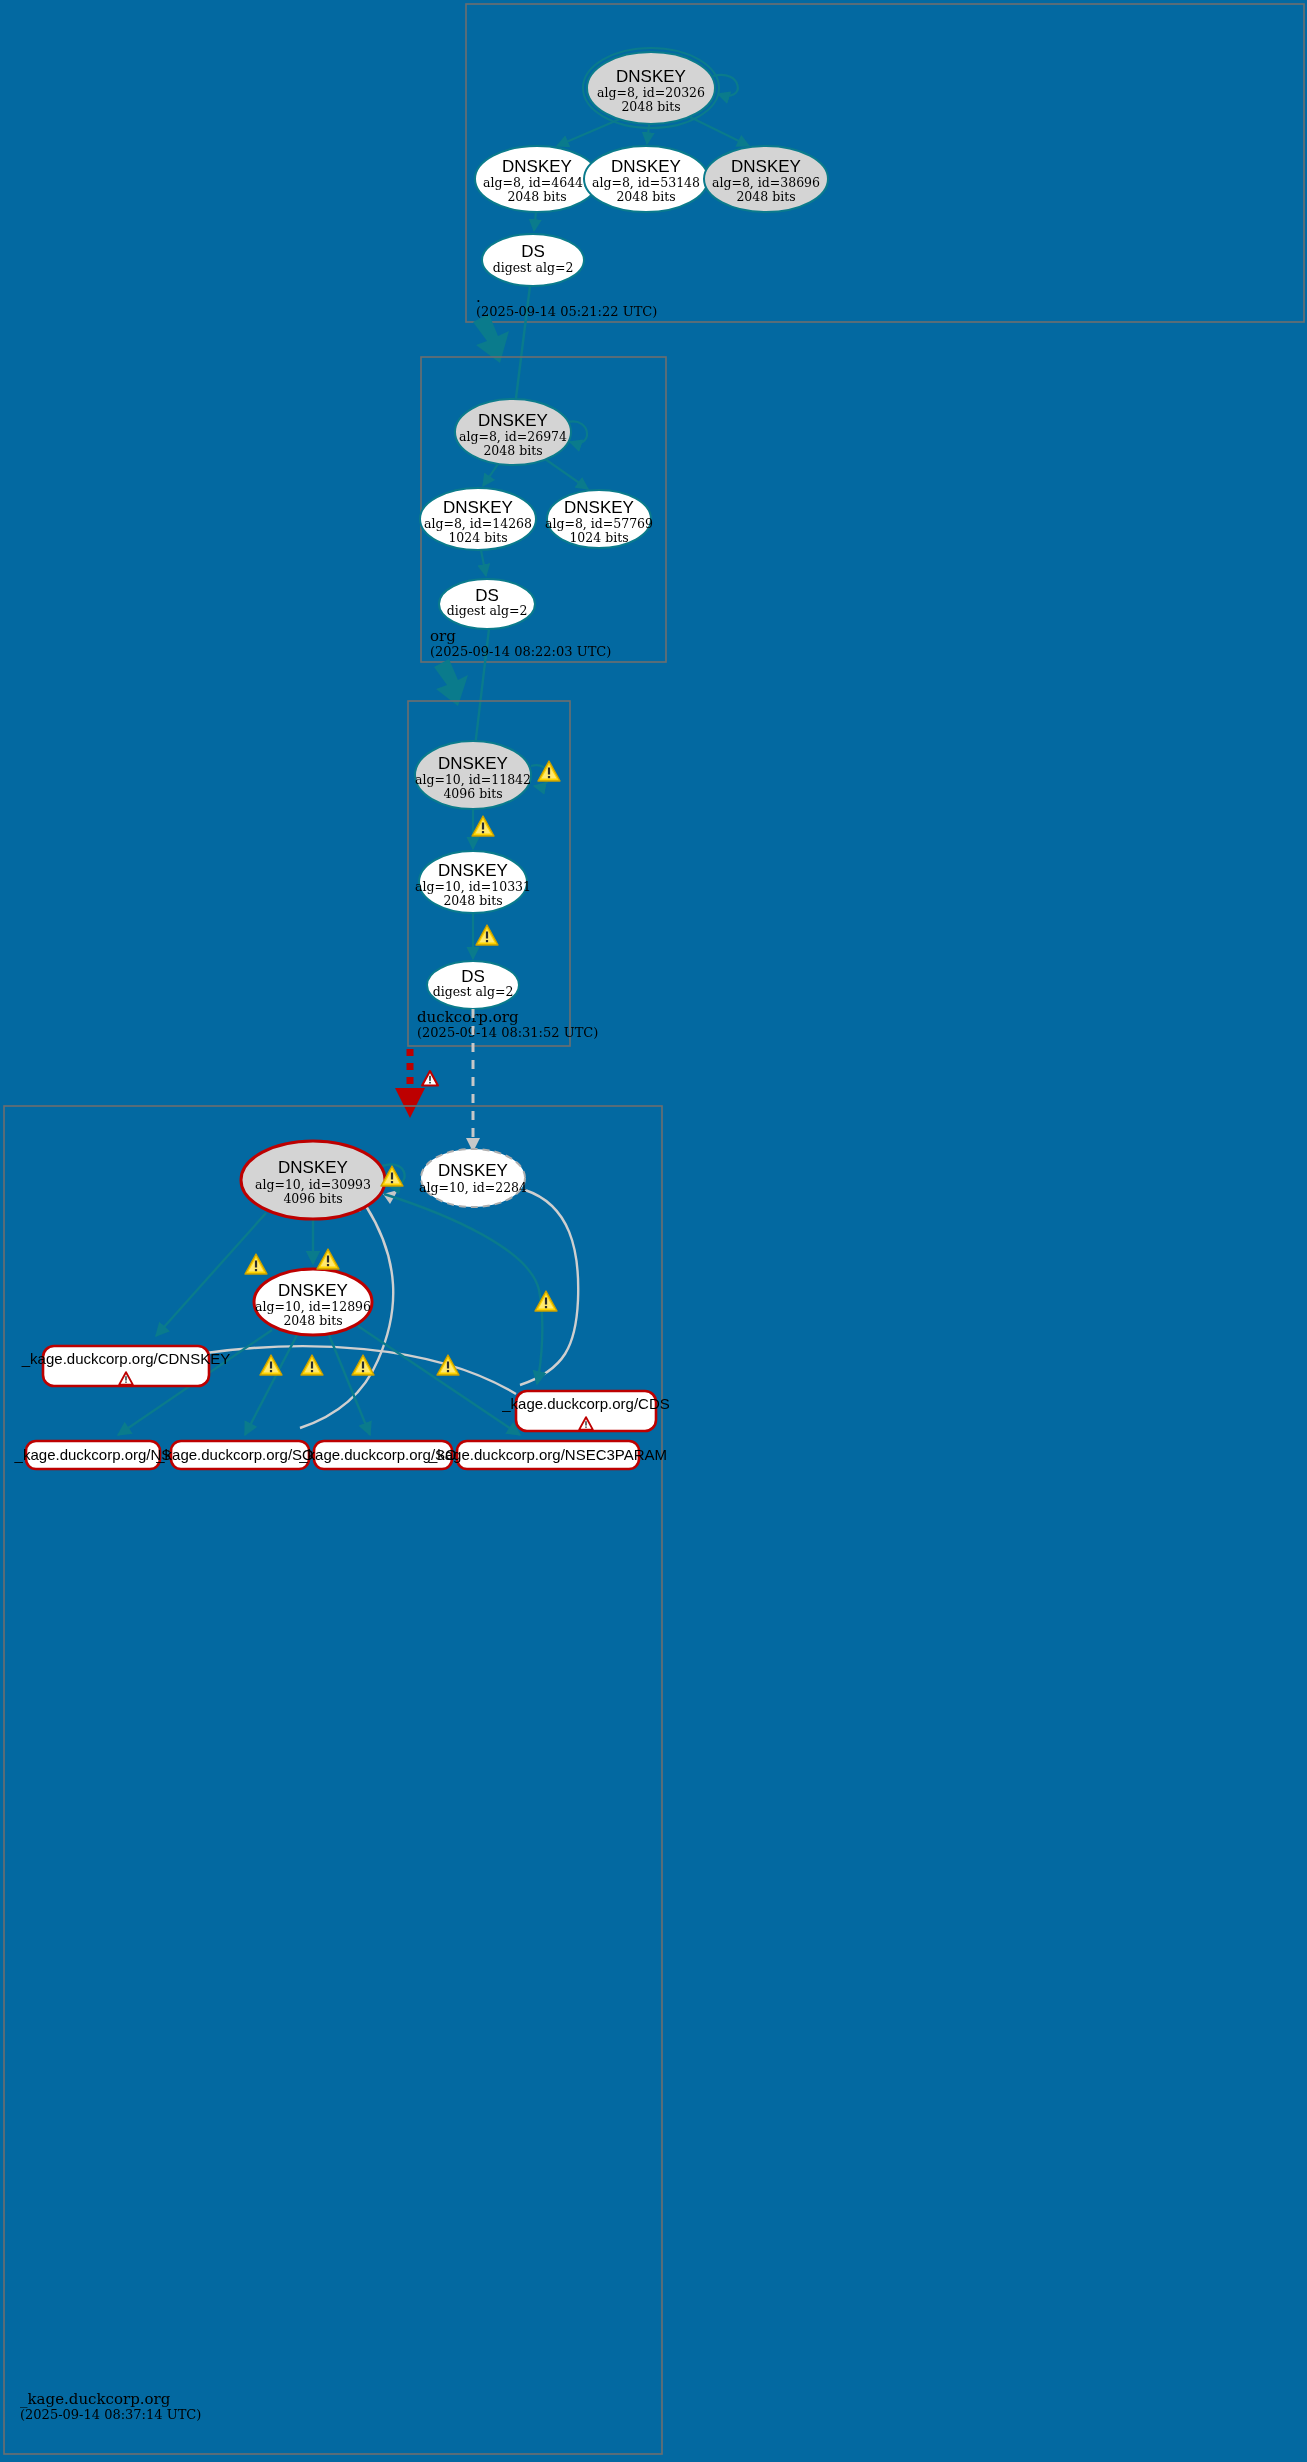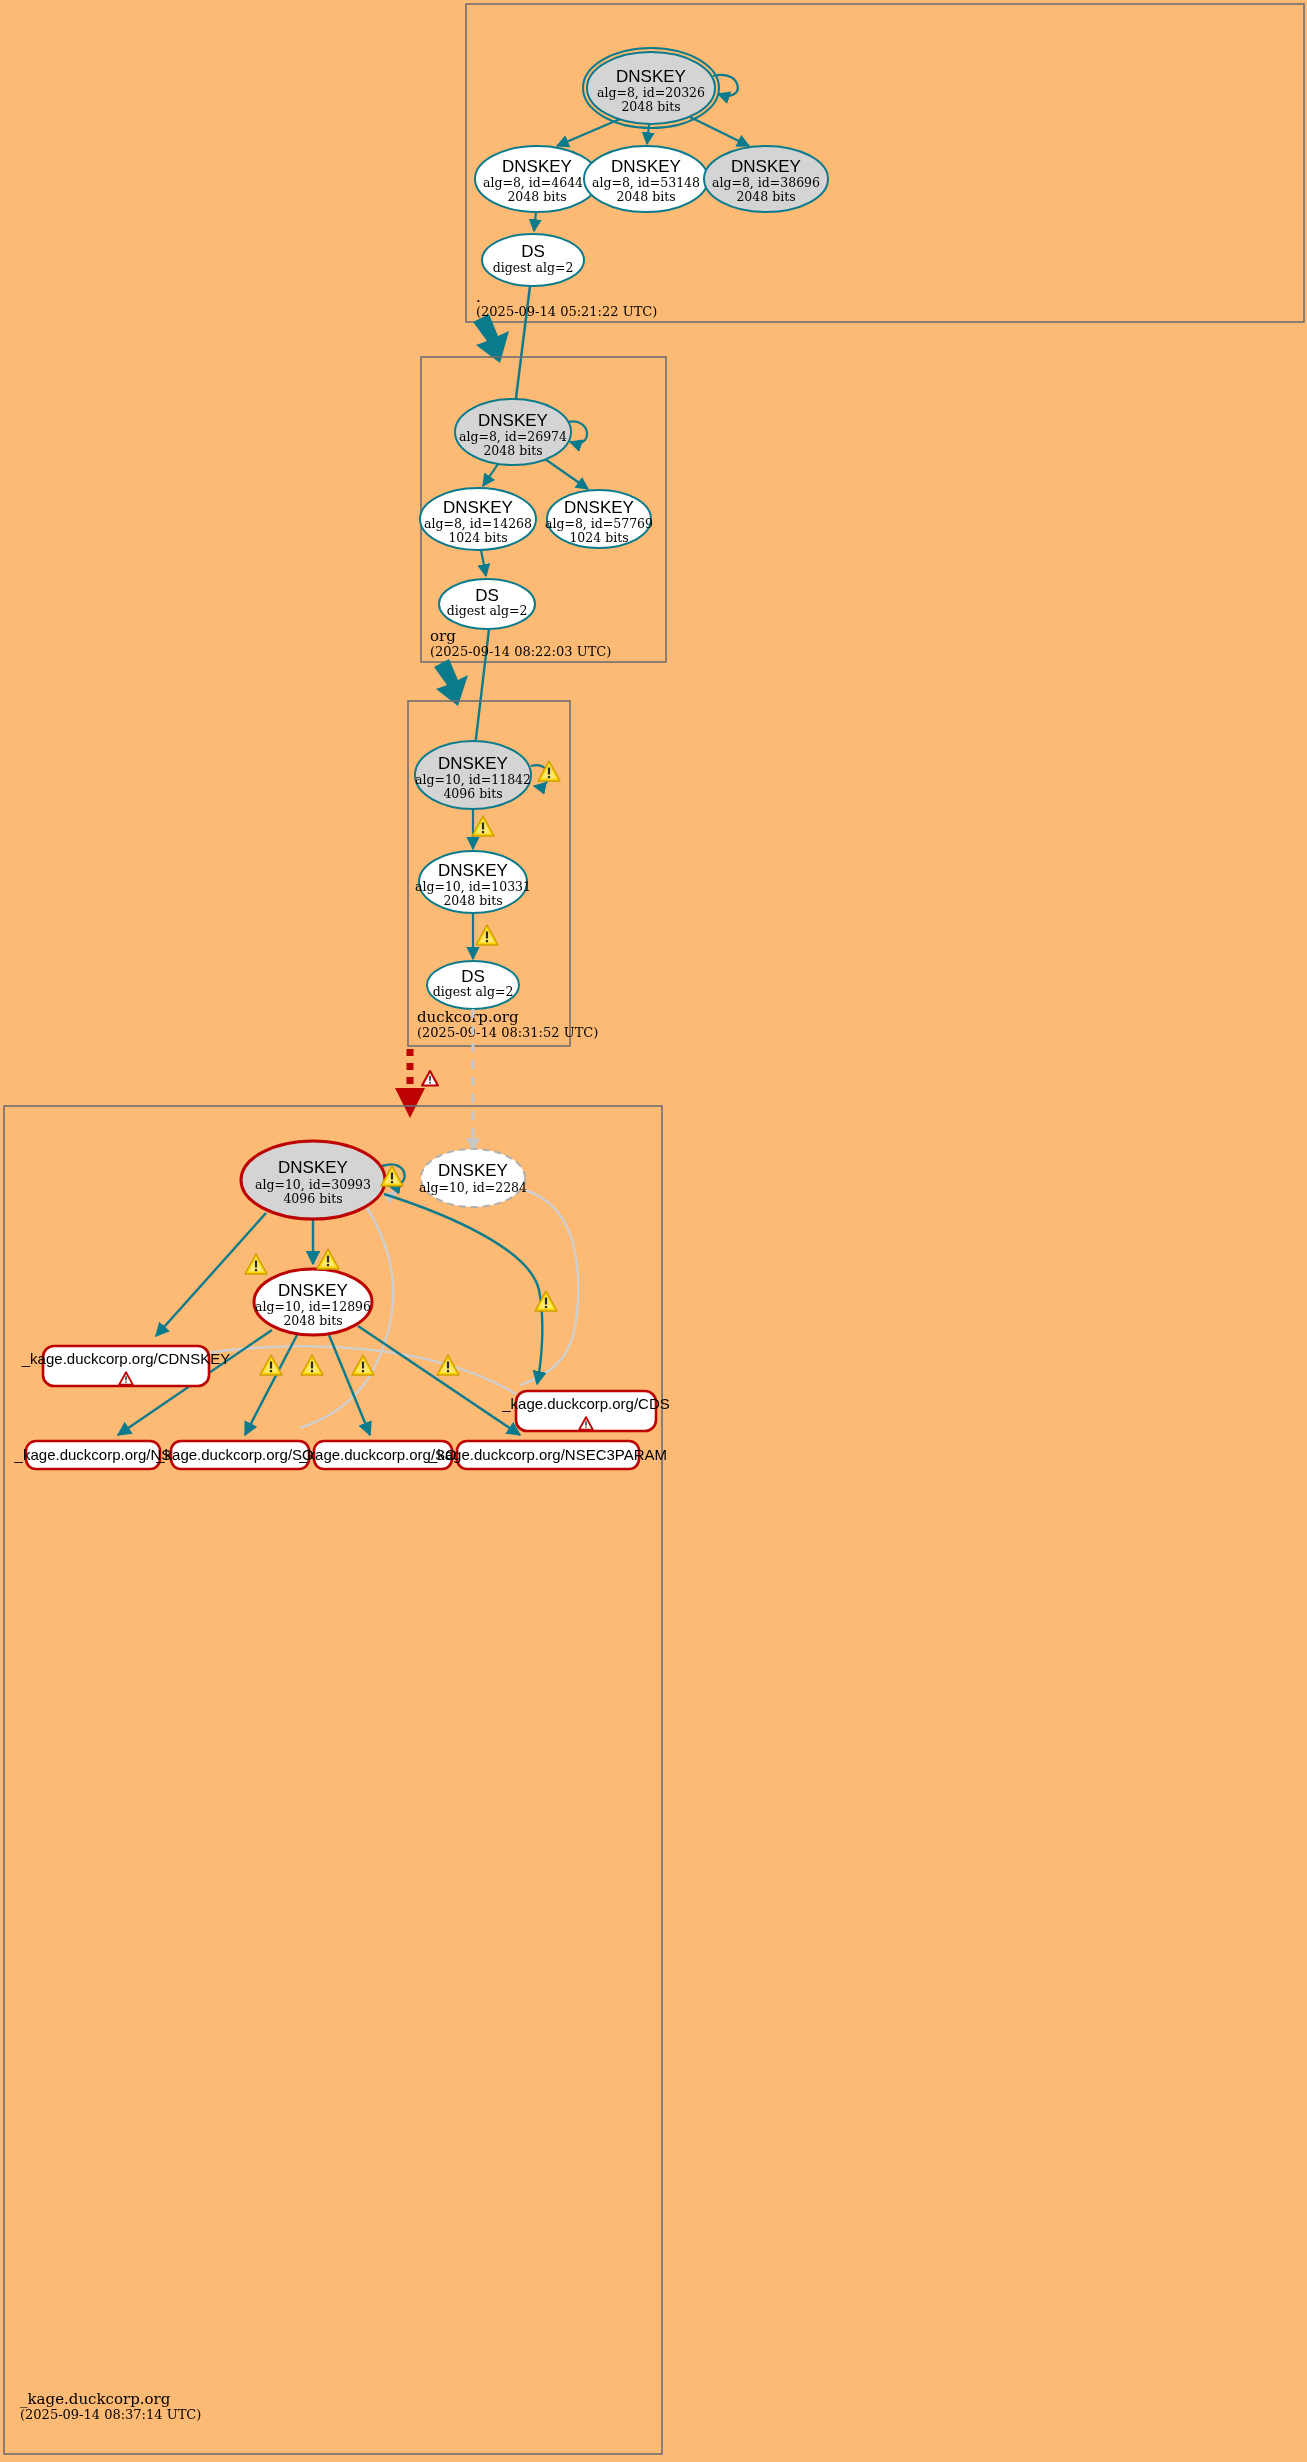--- a/index.html
+++ b/index.html
@@ -4,21 +4,21 @@
 <style>
   html, body {
     margin: 0;
     padding: 0;
     background: #ffffff;
   }
   #canvas {
     position: relative;
     width: 1307px;
     height: 2462px;
-    background: #fdba74;
+    background: #0369a1;
     font-family: "DejaVu Sans", sans-serif;
     overflow: hidden;
   }
   #svg-layer {
     position: absolute;
     left: 0;
     top: 0;
     width: 1307px;
     height: 2462px;
   }

